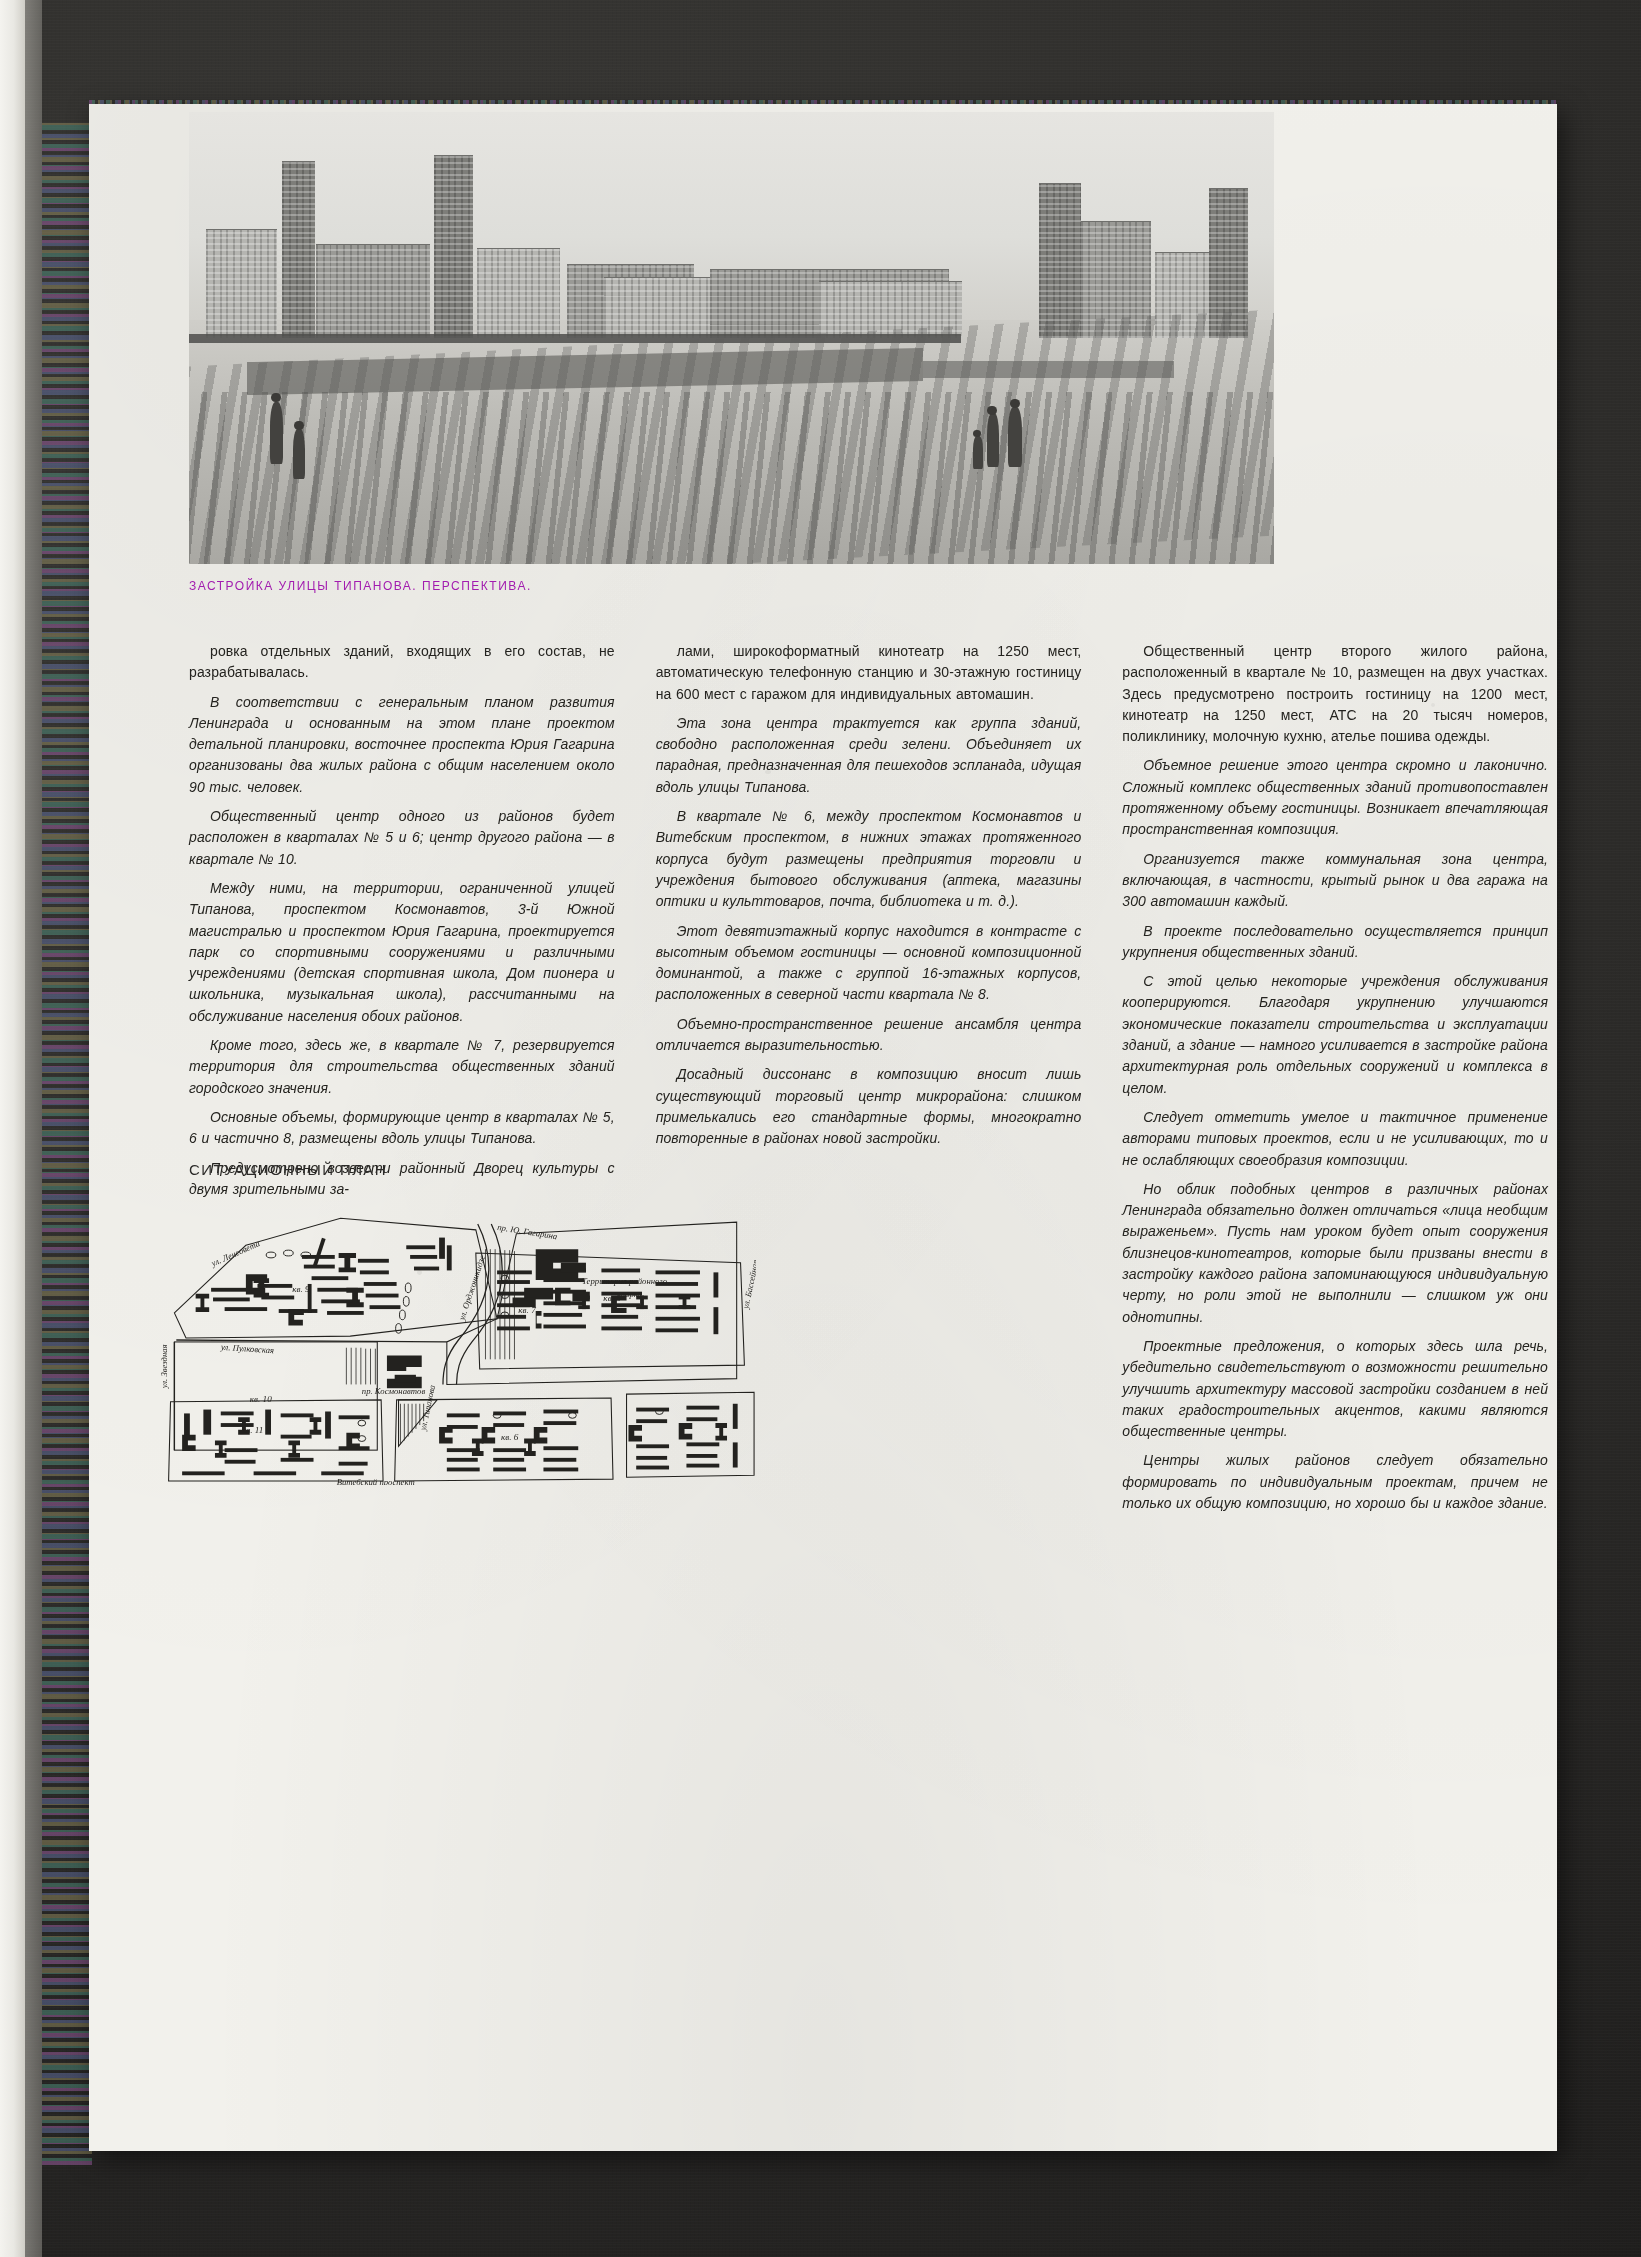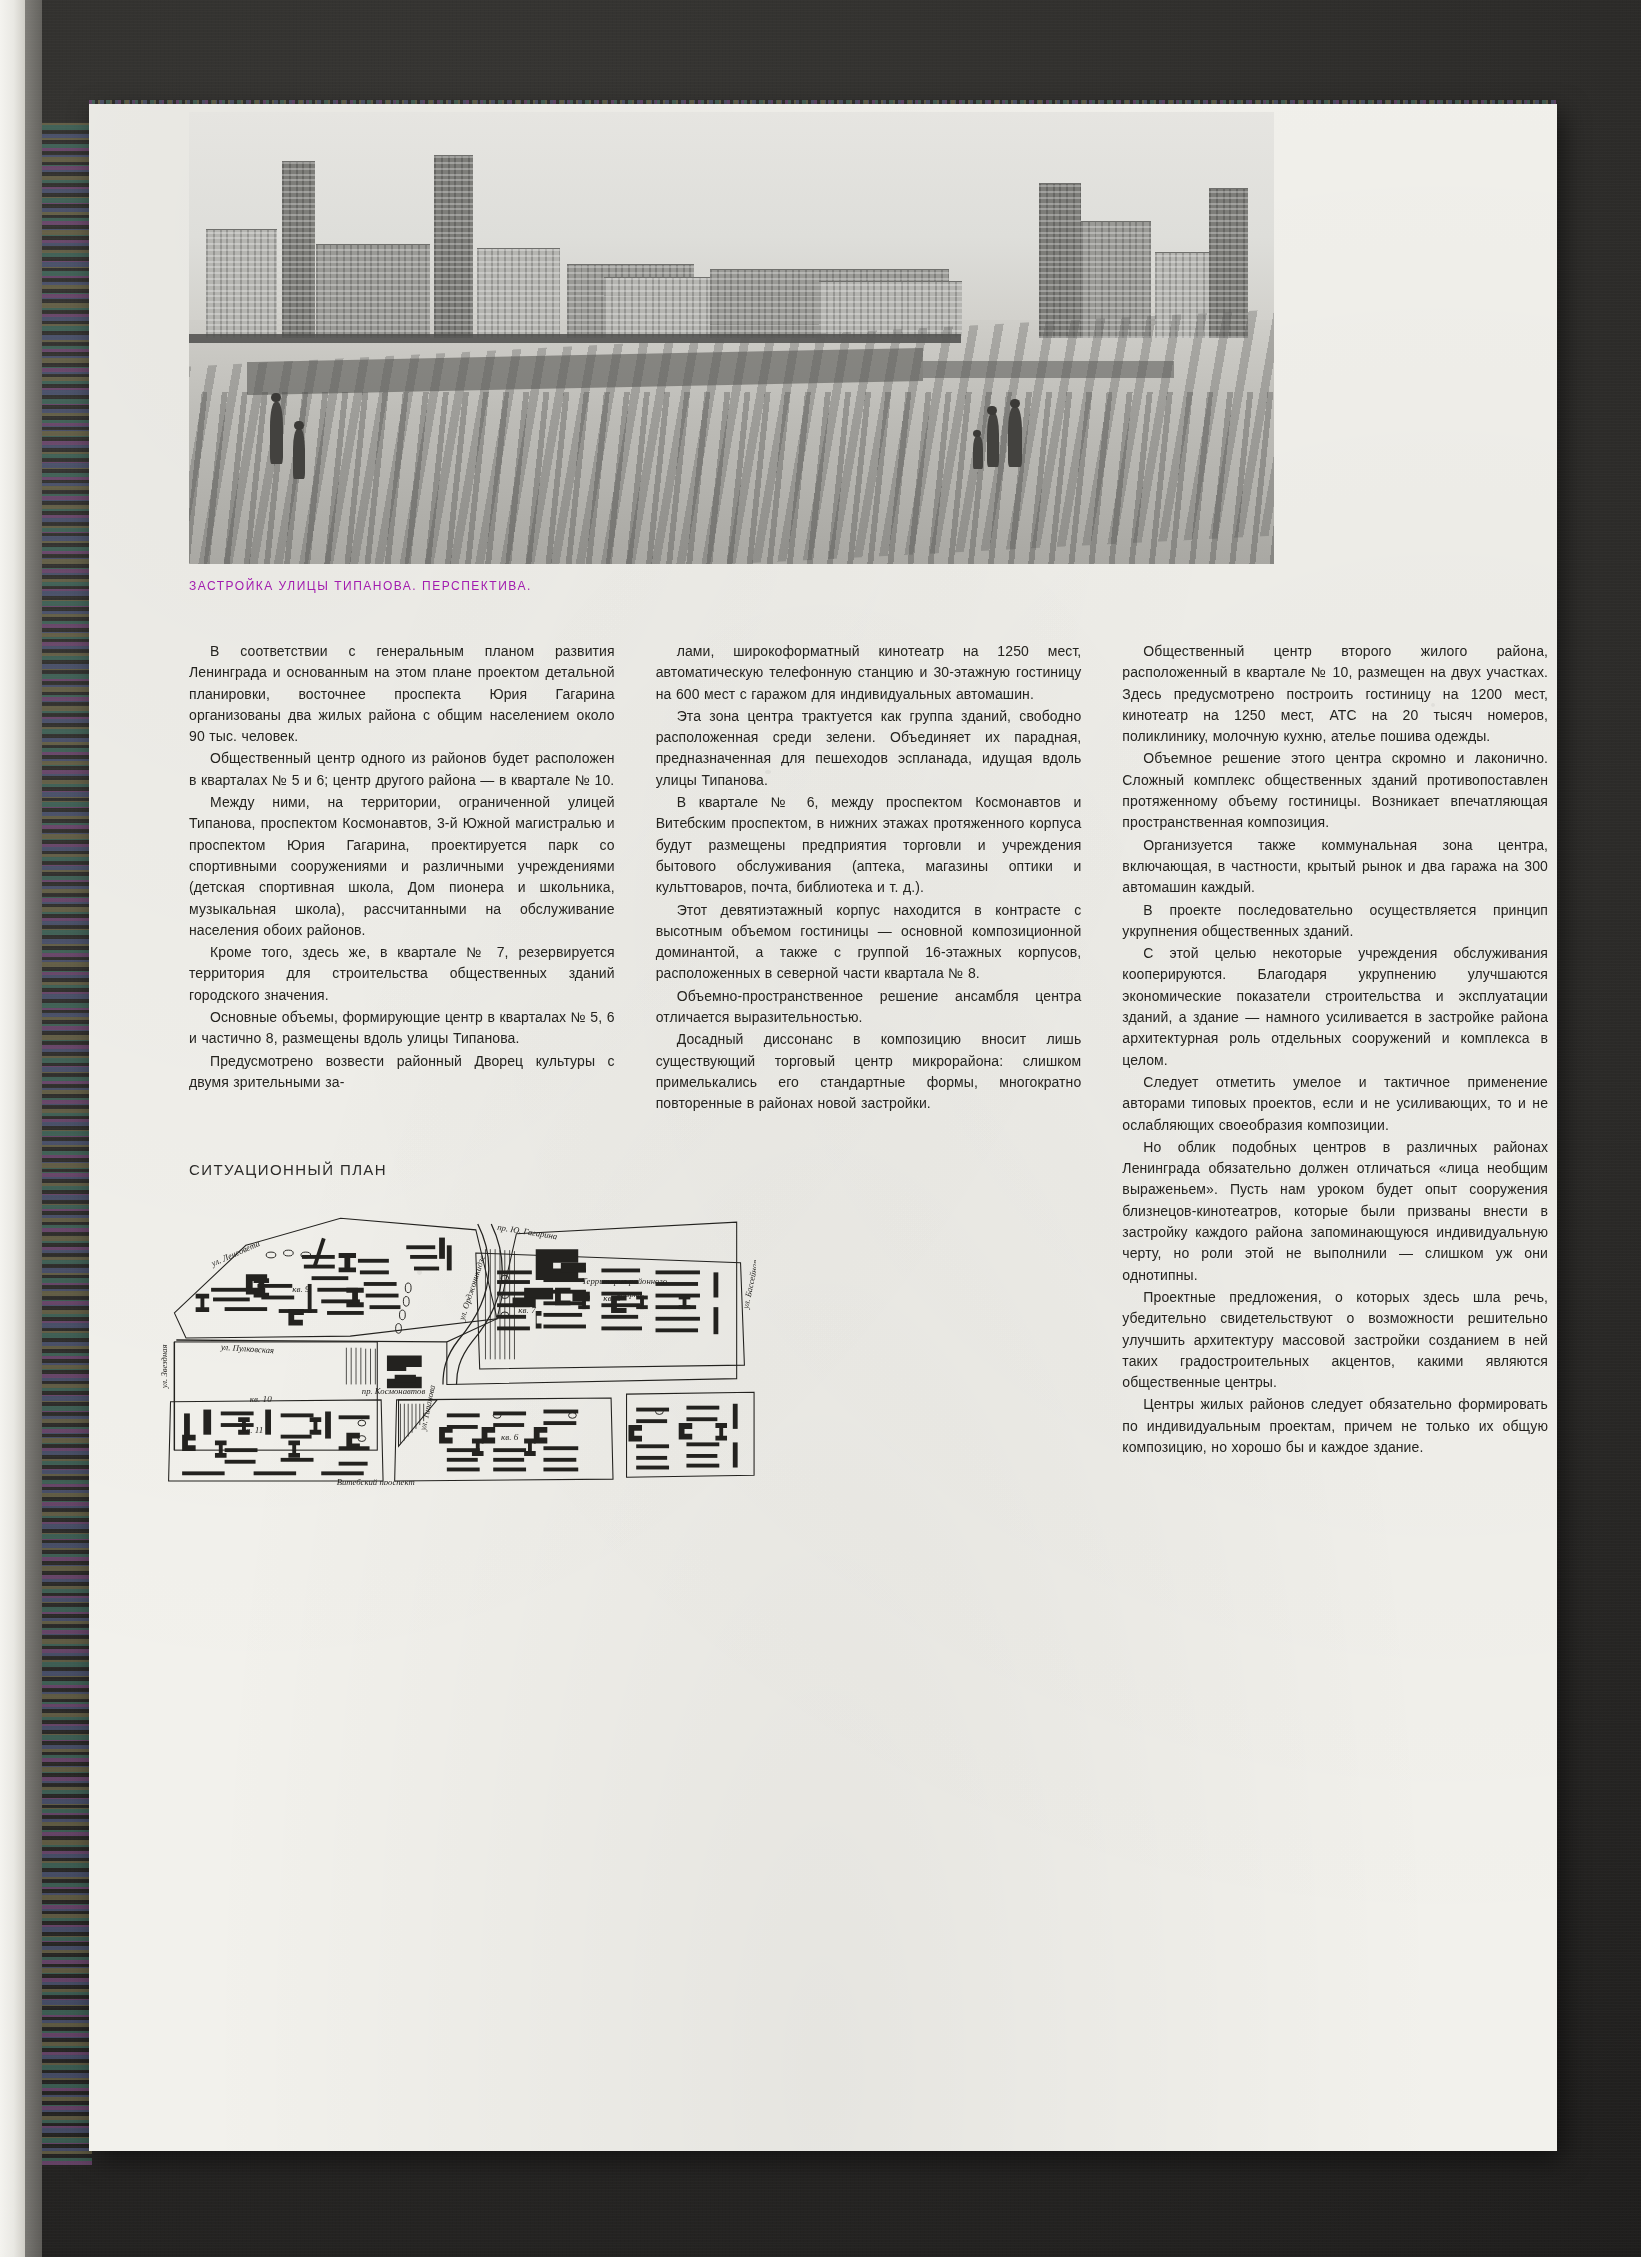--- a/index.html
+++ b/index.html
@@ -129,21 +129,21 @@
     margin:0 0 0 0;
     text-indent:21px;
     text-align:justify;
     font-size:14px;
     line-height:21.3px;
     color:#24231f;
     letter-spacing:0.1px;
     word-spacing:0.5px;
     -webkit-hyphens:none;hyphens:none;
   }
-  .col p + p{margin-top:1px;}
+  .col p + p{margin-top:8px;font-style:italic;}
 
   
   #plan-title{
     position:absolute;left:100px;top:1057px;
     font-size:15px;letter-spacing:1.4px;color:#2c2b29;
   }
   #plan-wrap{
     position:absolute;left:68px;top:1091px;width:599px;height:290px;
   }
   #plan-svg{display:block;}
@@ -195,20 +195,21 @@
     <div class="fig" style="left:819px;top:295px;width:13.5px;height:60px;"></div>
     <div class="fig-head" style="left:821px;top:287px;"></div>
     <div class="fig" style="left:784px;top:324px;width:9.7px;height:33px;"></div>
     <div class="fig-head" style="left:784px;top:318px;width:7.7px;height:7.7px;"></div>
   </div>
 
   <div id="photo-caption">ЗАСТРОЙКА УЛИЦЫ ТИПАНОВА. ПЕРСПЕКТИВА.</div>
 
   <div id="columns">
     <div class="col">
+      <p>ровка отдельных зданий, входящих в его состав, не разрабатывалась.</p>
       <p>В соответствии с генеральным планом развития Ленинграда и основанным на этом плане проектом детальной планировки, восточнее проспекта Юрия Гагарина организованы два жилых района с общим населением около 90 тыс. человек.</p>
       <p>Общественный центр одного из районов будет расположен в кварталах № 5 и 6; центр другого района — в квартале № 10.</p>
       <p>Между ними, на территории, ограниченной улицей Типанова, проспектом Космонавтов, 3-й Южной магистралью и проспектом Юрия Гагарина, проектируется парк со спортивными сооружениями и различными учреждениями (детская спортивная школа, Дом пионера и школьника, музыкальная школа), рассчитанными на обслуживание населения обоих районов.</p>
       <p>Кроме того, здесь же, в квартале № 7, резервируется территория для строительства общественных зданий городского значения.</p>
       <p>Основные объемы, формирующие центр в кварталах № 5, 6 и частично 8, размещены вдоль улицы Типанова.</p>
       <p>Предусмотрено возвести районный Дворец культуры с двумя зрительными за-</p>
     </div>
     <div class="col">
       <p>лами, широкоформатный кинотеатр на 1250 мест, автоматическую телефонную станцию и 30-этажную гостиницу на 600 мест с гаражом для индивидуальных автомашин.</p>
       <p>Эта зона центра трактуется как группа зданий, свободно расположенная среди зелени. Объединяет их парадная, предназначенная для пешеходов эспланада, идущая вдоль улицы Типанова.</p>

